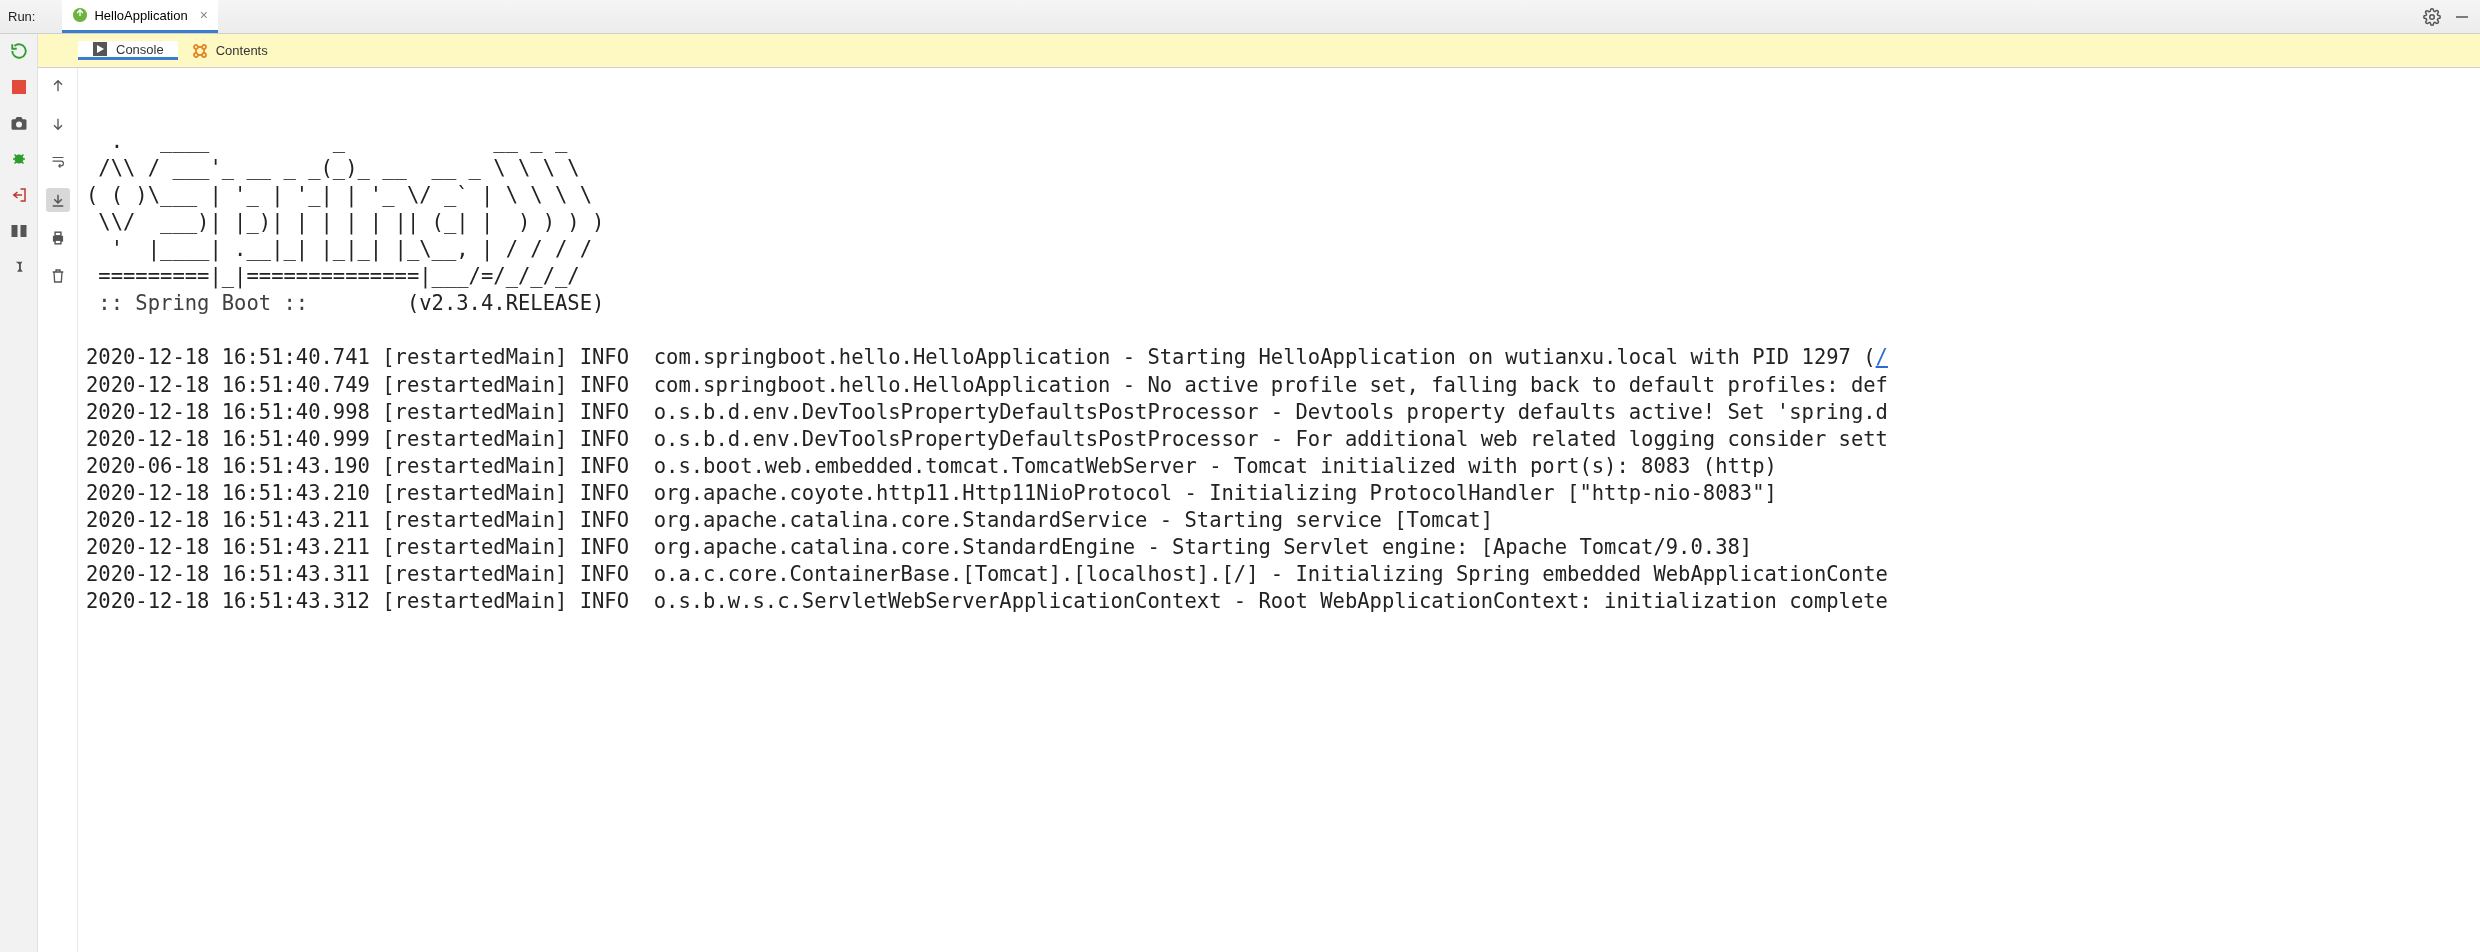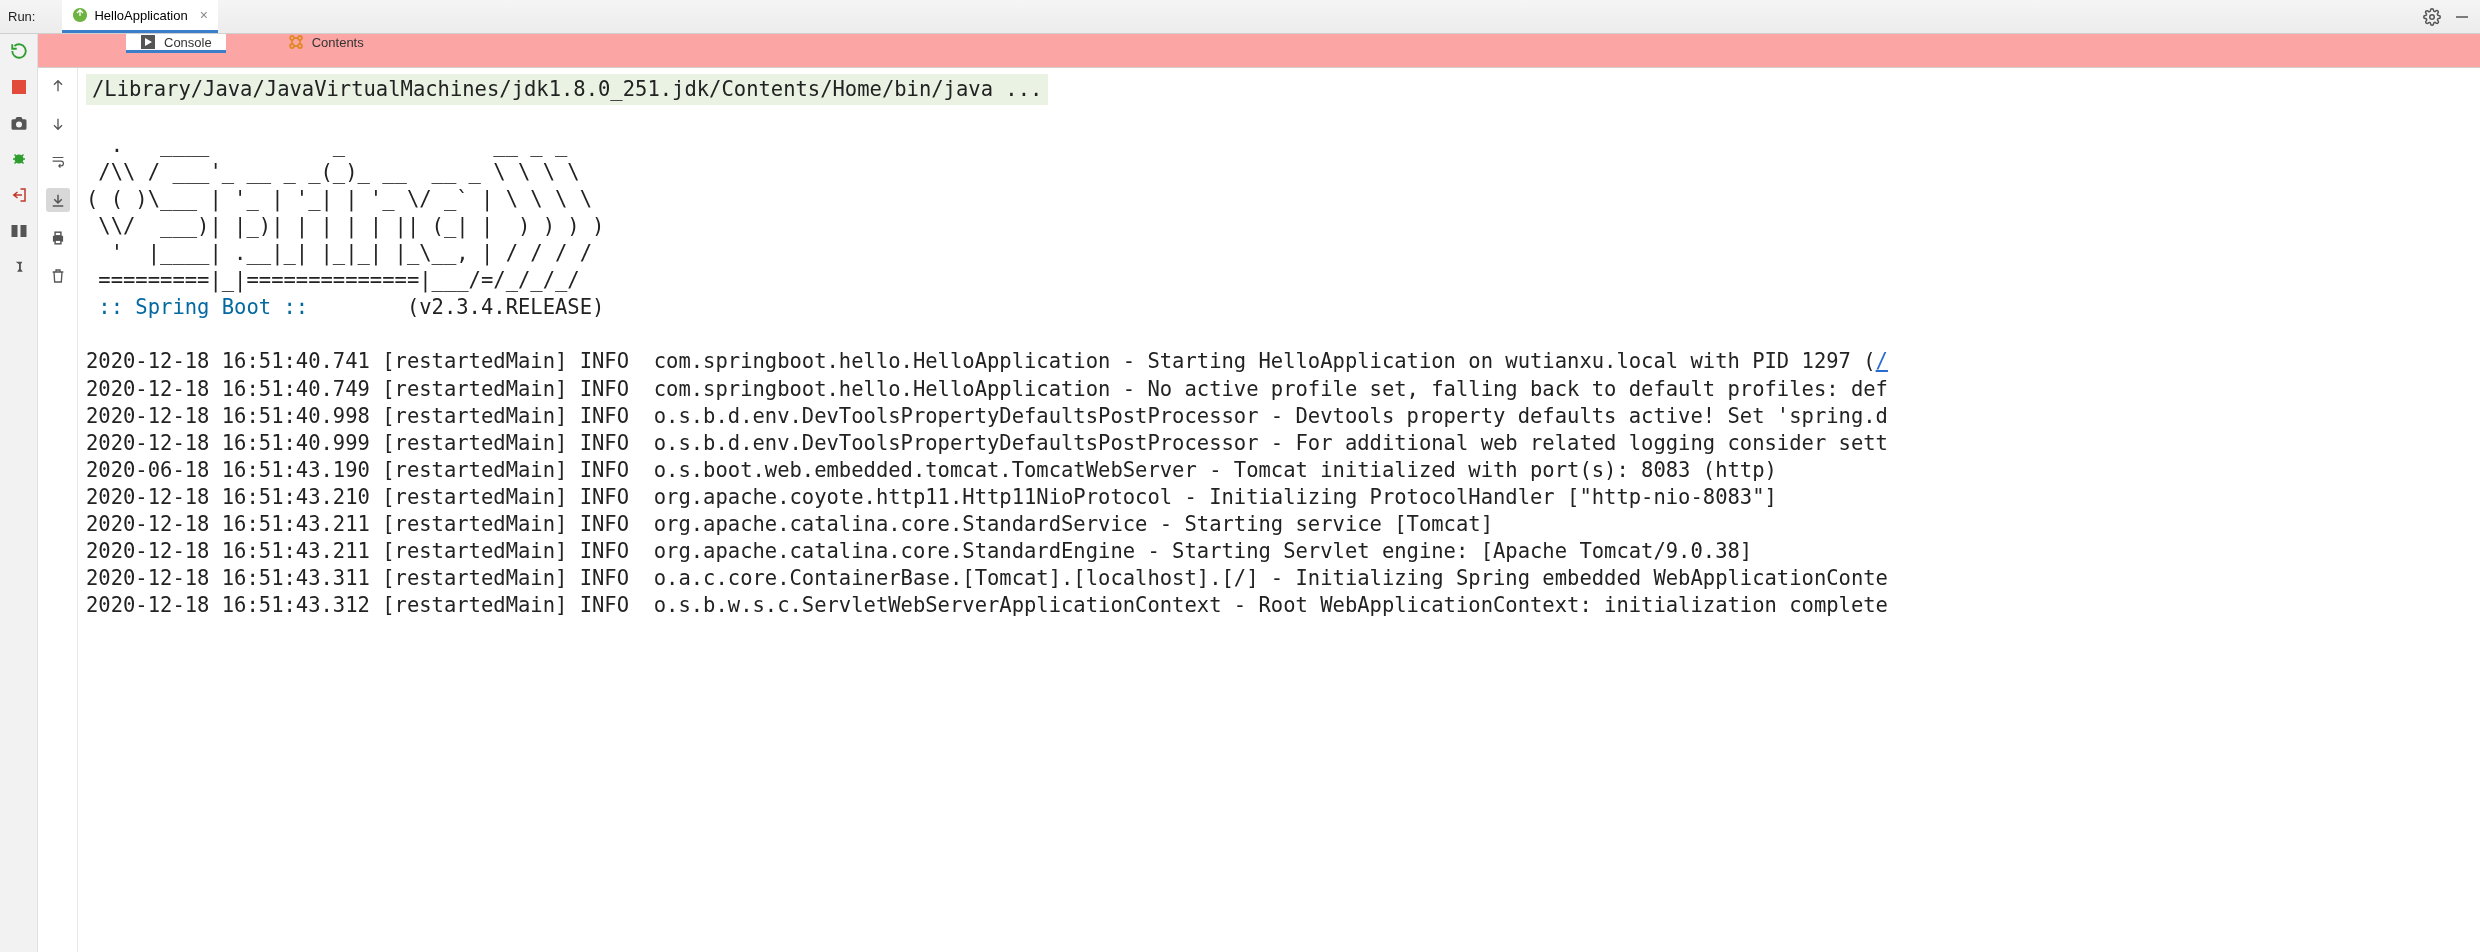--- a/index.html
+++ b/index.html
@@ -4,33 +4,33 @@
 <style>
 * { margin: 0; padding: 0; box-sizing: border-box; }
 body { font-family: -apple-system, "Segoe UI", sans-serif; font-size: 13px; background: #f2f2f2; color: #000; width: 2480px; height: 952px; overflow: hidden; }
 .panel { display: flex; flex-direction: column; height: 100%; }
 .header { display: flex; align-items: center; height: 34px; background: linear-gradient(#f5f5f5,#ececec); border-bottom: 1px solid #d0d0d0; padding: 0 8px; }
 .header .run-label { font-weight: 400; color: #222; margin-right: 27px; }
 .header .run-config { display: flex; align-items: center; gap: 6px; padding: 14px 10px; border-bottom: 3px solid #3b7ec9; background: #fff; height: 100%; }
 .header .run-config .close-x { color: #888; margin-left: 6px; font-size: 14px; }
 .header .spacer { flex: 1; }
 .header .hdr-icon { width: 20px; height: 20px; margin-left: 10px; cursor: pointer; display:flex; align-items:center; justify-content:center; color:#555; }
-.tabs-row { display: flex; align-items: flex-start; height: 34px; background: #fca5a5; border-bottom: 1px solid #d0d0d0; gap: 48px; }
+.tabs-row { display: flex; align-items: center; height: 34px; background: #fef9c3; border-bottom: 1px solid #d0d0d0; }
 .left-toolbar { width: 38px; background: #f2f2f2; border-right: 1px solid #e0e0e0; display:flex; flex-direction:column; align-items:center; padding-top:6px; gap:14px; }
 .left-toolbar .t-btn { width:22px; height:22px; display:flex; align-items:center; justify-content:center; cursor:pointer; color:#555; }
 .body-row { display: flex; flex: 1; overflow: hidden; }
 .second-toolbar { width: 40px; background: #fff; border-right: 1px solid #e8e8e8; display:flex; flex-direction:column; align-items:center; padding-top:6px; gap:14px; }
 .second-toolbar .t-btn { width:24px; height:24px; display:flex; align-items:center; justify-content:center; cursor:pointer; color:#555; border-radius:3px; }
 .second-toolbar .t-btn.active { background:#d8d8d8; }
 .tab { display:flex; align-items:center; gap:8px; padding: 0 14px; cursor:pointer; color:#333; }
 .tab.active { background:#fff; border-bottom:3px solid #3b7ec9; }
 .tab .tab-icon { width:16px; height:16px; display:flex; align-items:center; justify-content:center; }
 .console { flex:1; background:#fff; overflow:auto; padding: 6px 0 0 8px; font-family: "Menlo","Consolas",monospace; font-size: 20.5px; line-height: 1.32; white-space: pre; color:#222; }
 .cmd-line { background:#e9f2e3; display:inline-block; padding: 2px 6px; }
-.spring-label { color: #0369a1; }
+.spring-label { color: #404040; }
 .log-line { white-space: pre; }
 .link { color:#2a6bd0; text-decoration: underline; }
 svg { display:block; }
 </style>
 </head>
 <body>
 
 <div class="panel">
 
   <div class="header">
@@ -159,21 +159,21 @@
                 <rect x="8" y="14" width="8" height="5" fill="#fff" stroke="#555" stroke-width="2"></rect>
               </svg>
           </span>
           <span class="t-btn">
             <svg width="16" height="18" viewBox="0 0 24 26" fill="none" stroke="#555" stroke-width="2">
                 <path d="M4 7h16M9 7V4h6v3M6 7l1 15h10l1-15"></path>
               </svg>
           </span>
         </div>
 
-        <div class="console" id="console-out"><span class="cmd-line">/Library/Java/JavaVirtualMachines/jdk1.8.0_251.jdk/Contents/Home/bin/java ...</span>
+        <div class="console" id="console-out">
 
   .   ____          _            __ _ _
  /\\ / ___'_ __ _ _(_)_ __  __ _ \ \ \ \
 ( ( )\___ | '_ | '_| | '_ \/ _` | \ \ \ \
  \\/  ___)| |_)| | | | | || (_| |  ) ) ) )
   '  |____| .__|_| |_|_| |_\__, | / / / /
  =========|_|==============|___/=/_/_/_/
 <span class="spring-label"> :: Spring Boot ::</span>        (v2.3.4.RELEASE)
 
 <span class="log-line">2020-12-18 16:51:40.741 [restartedMain] INFO  com.springboot.hello.HelloApplication - Starting HelloApplication on wutianxu.local with PID 1297 (<span class="link">/</span></span>

